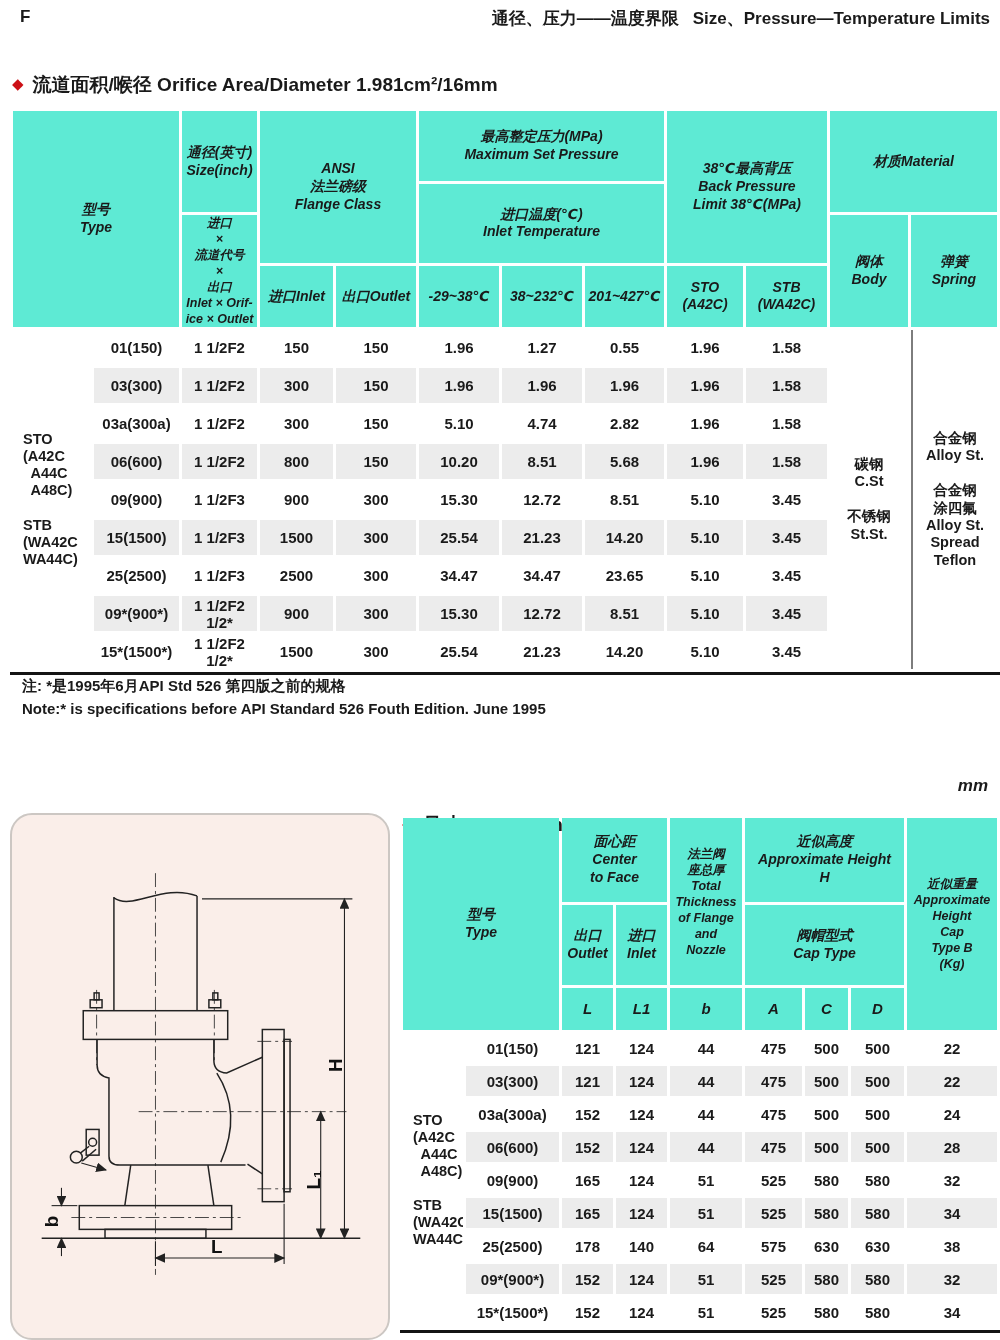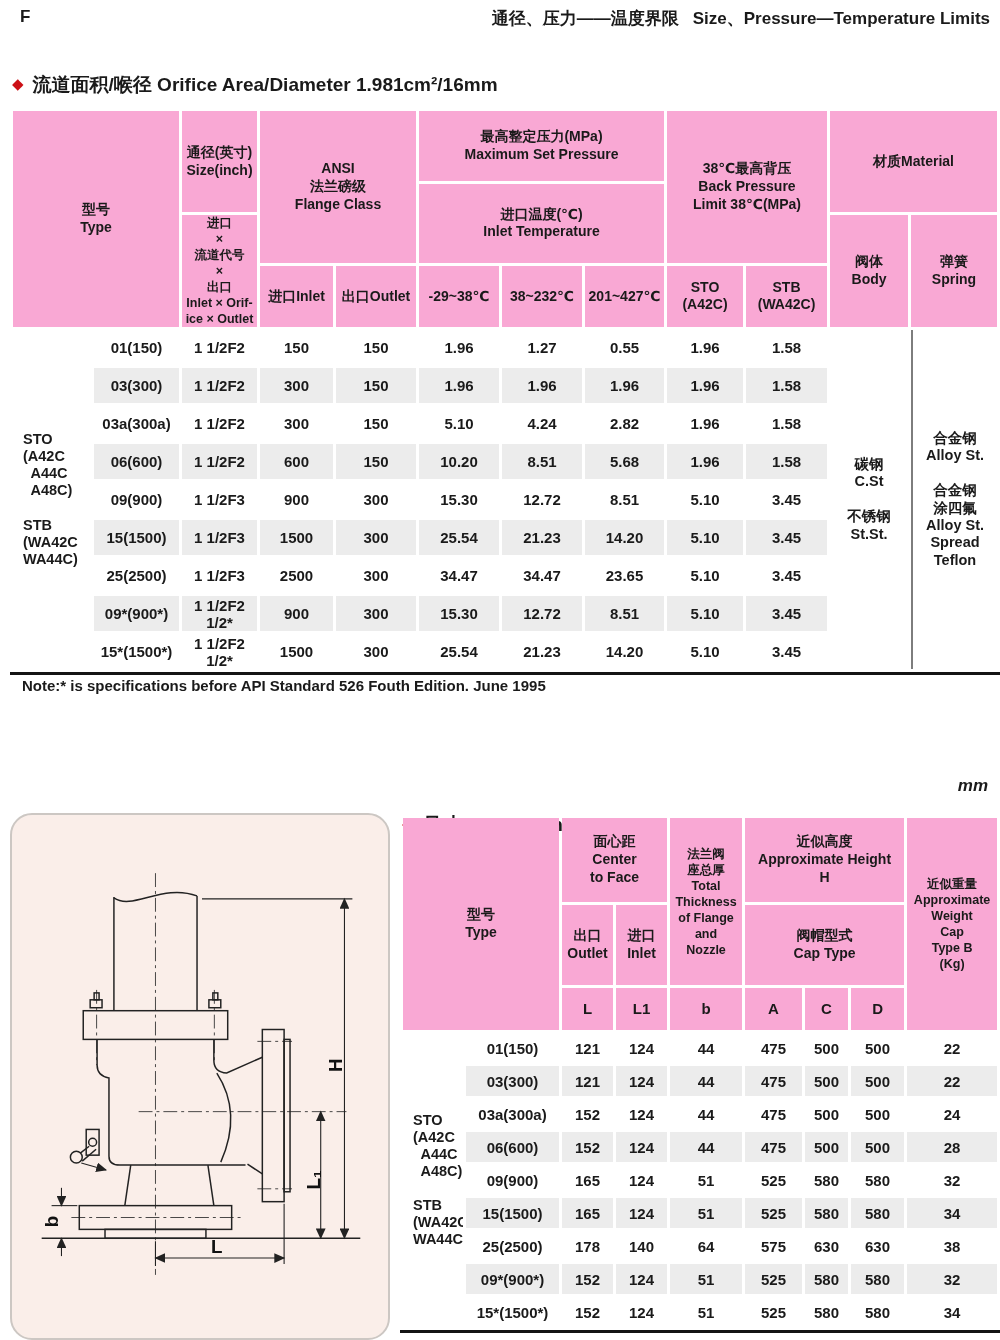--- a/index.html
+++ b/index.html
@@ -13,21 +13,21 @@
 
   
   .sec-title{position:absolute;font-size:19px;font-weight:700;white-space:nowrap;}
   .diamond{color:#cc1016;font-size:15px;margin-right:9px;vertical-align:2px;}
   .unit{position:absolute;right:12px;top:776px;font-size:17px;font-weight:700;font-style:italic;}
 
   
   table{border-collapse:separate;border-spacing:3px;table-layout:fixed;
         border-bottom:3px solid #141414;}
   td{padding:0;text-align:center;vertical-align:middle;font-weight:700;color:#1a1a1a;overflow:hidden;}
-  thead td{background:#f9a8d4;font-size:14px;line-height:1.28;white-space:pre-line;}
+  thead td{background:#5eead4;font-size:14px;line-height:1.28;white-space:pre-line;font-style:italic;}
   thead td.small{font-size:12.5px;}
   tbody td{font-size:15px;}
   tr.alt td{background:#ececec;}
   td.rowgroup{background:#ffffff !important;text-align:left;font-size:14.5px;line-height:1.18;
               white-space:pre;padding-left:10px;}
   td.mat-body,td.mat-spring{background:#ffffff !important;font-size:14.5px;line-height:1.2;white-space:pre;}
   td.mat-spring{border-left:2px solid #7d7d7d;margin-left:40px;}
   #table1{position:absolute;left:10px;top:108px;width:990px;}
   #table1 thead tr:nth-child(1){height:70px;}
   #table1 thead tr:nth-child(2){height:28px;}
@@ -166,29 +166,29 @@
           <td class="table-cell">1.96</td>
           <td class="table-cell">1.96</td>
           <td class="table-cell">1.58</td>
         </tr>
         <tr>
           <td class="table-cell">03a(300a)</td>
           <td class="table-cell">1 1/2F2</td>
           <td class="table-cell">300</td>
           <td class="table-cell">150</td>
           <td class="table-cell">5.10</td>
-          <td class="table-cell">4.24</td>
+          <td class="table-cell">4.74</td>
           <td class="table-cell">2.82</td>
           <td class="table-cell">1.96</td>
           <td class="table-cell">1.58</td>
         </tr>
         <tr class="alt">
           <td class="table-cell">06(600)</td>
           <td class="table-cell">1 1/2F2</td>
-          <td class="table-cell">600</td>
+          <td class="table-cell">800</td>
           <td class="table-cell">150</td>
           <td class="table-cell">10.20</td>
           <td class="table-cell">8.51</td>
           <td class="table-cell">5.68</td>
           <td class="table-cell">1.96</td>
           <td class="table-cell">1.58</td>
         </tr>
         <tr>
           <td class="table-cell">09(900)</td>
           <td class="table-cell">1 1/2F3</td>
@@ -241,20 +241,21 @@
           <td class="table-cell">25.54</td>
           <td class="table-cell">21.23</td>
           <td class="table-cell">14.20</td>
           <td class="table-cell">5.10</td>
           <td class="table-cell">3.45</td>
         </tr>
       </tbody>
   </table>
 
   <div class="notes">
+    <div>注: *是1995年6月API Std 526 第四版之前的规格</div>
     <div>Note:* is specifications before API Standard 526 Fouth Edition. June 1995</div>
   </div>
 
   <div class="sec-title" style="left:402px;top:812px;">
     <span class="diamond">◆</span><span>尺寸 Dimensions</span>
   </div>
   <div class="unit">mm</div>
 
   <div class="drawing-panel">
     <svg viewBox="0 0 380 527">
@@ -354,21 +355,21 @@
 Total
 Thickness
 of Flange
 and
 Nozzle</td>
         <td colspan="3">近似高度
 Approximate Height
 H</td>
         <td rowspan="3" class="small">近似重量
 Approximate
-Weight
+Height
 Cap
 Type B
 (Kg)</td>
       </tr>
       <tr>
         <td>出口
 Outlet</td>
         <td>进口
 Inlet</td>
         <td colspan="3">阀帽型式

